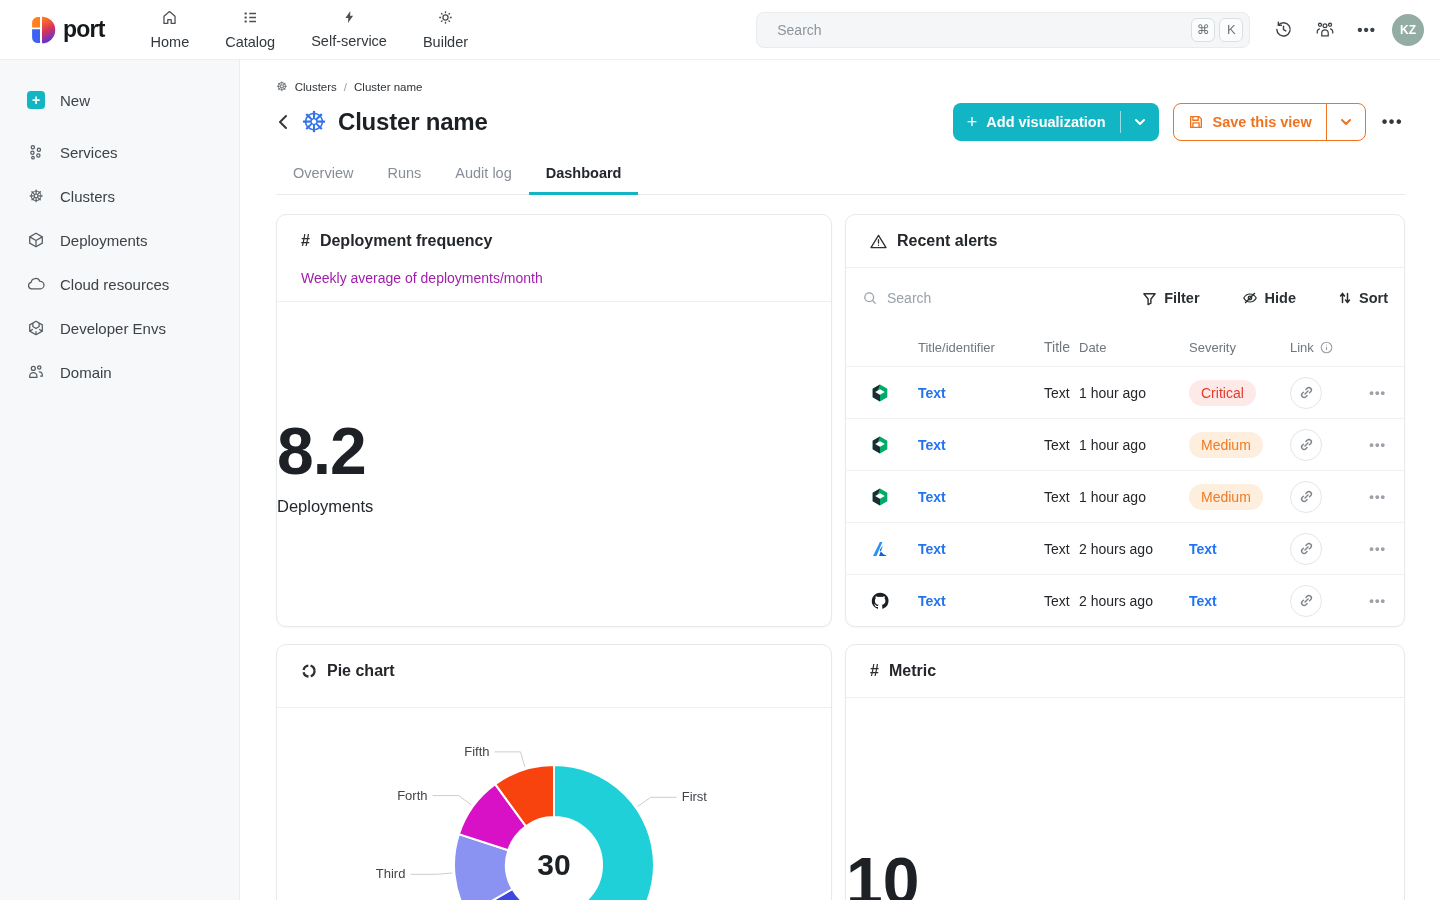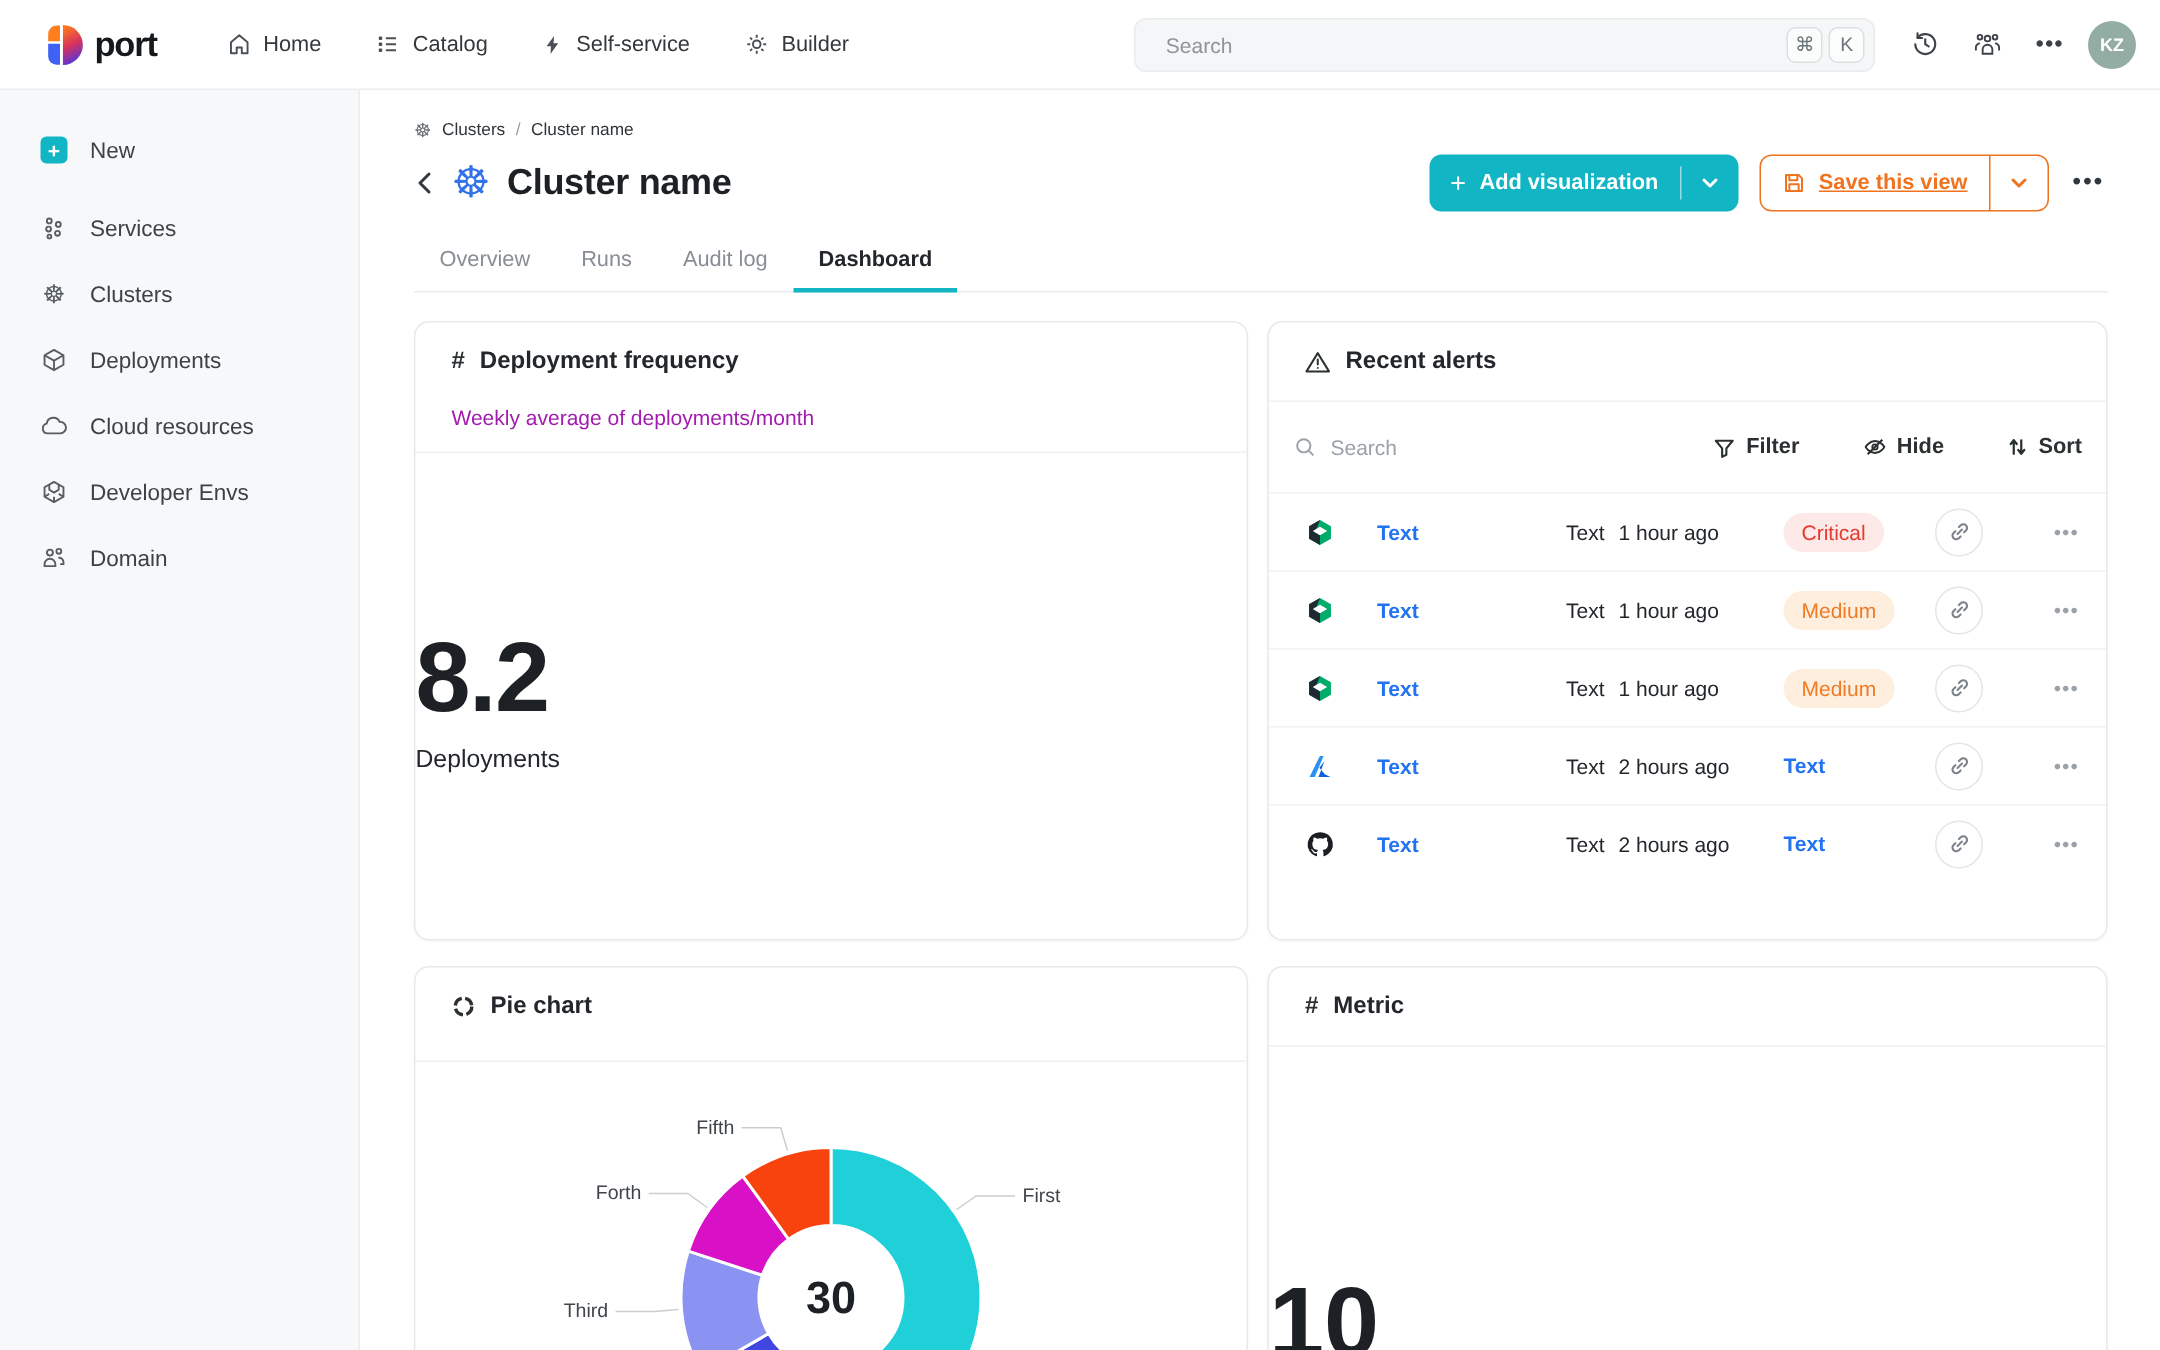--- a/index.html
+++ b/index.html
@@ -5,21 +5,21 @@
   * { margin:0; padding:0; box-sizing:border-box; }
   html,body { background:#fff; }
   body { font-family:"Liberation Sans", sans-serif; color:#23272b; }
   .app { position:relative; width:1440px; height:900px; overflow:hidden; background:#fff; }
 
   
   .navbar { height:60px; display:flex; align-items:center; padding:0 16px 0 30px; border-bottom:1px solid #eceef0; background:#fff; }
   .brand { display:flex; align-items:center; gap:7px; margin-right:46px; cursor:pointer; }
   .brand-text { font-size:23px; font-weight:700; letter-spacing:-0.8px; color:#15191c; }
   .nav-items { display:flex; gap:36px; }
-  .nav-item { display:flex; align-items:center; gap:8px; font-size:14.5px; color:#33383d; cursor:pointer; }
+  .nav-item { display:flex; align-items:center; gap:8px; font-size:14.5px; color:#33383d; cursor:pointer;flex-direction:column; }
   .nav-item .ic { display:flex; color:#4a5056; }
   .global-search { margin-left:auto; width:494px; height:36px; background:#f5f6f7; border:1px solid #e9ebec; border-radius:8px; display:flex; align-items:center; padding:0 6px 0 12px; gap:8px; }
   .global-search .ic { display:flex; color:#8d959c; }
   .global-search input { flex:1; border:none; outline:none; background:transparent; font-size:14px; font-family:inherit; color:#33383d; }
   .global-search input::placeholder { color:#8d959c; }
   .keys { display:flex; gap:4px; }
   .key { width:24px; height:24px; border:1px solid #dcdfe2; border-radius:6px; background:#fbfcfc; display:grid; place-items:center; font-size:13px; color:#6d757c; }
   .nav-right { display:flex; align-items:center; gap:22px; margin-left:24px; margin-right:16px; }
   .nav-right .nbtn { display:flex; color:#3c4248; cursor:pointer; }
   .dots-glyph { font-size:15px; font-weight:700; color:#3c4248; letter-spacing:1px; }
@@ -45,21 +45,21 @@
   .back-btn { display:flex; color:#33383d; cursor:pointer; padding:2px; }
   .k8s-big { font-size:29px; line-height:1; color:#3372e8; }
   .page-title { font-size:24px; font-weight:700; letter-spacing:-0.2px; color:#1d2125; }
   .actions { margin-left:auto; display:flex; align-items:center; gap:14px; }
   .btn-teal { display:flex; align-items:center; height:38px; background:#12b5c4; border-radius:8px; color:#fff; font-size:14.5px; font-weight:600; cursor:pointer; }
   .btn-teal .bmain { display:flex; align-items:center; gap:9px; padding:0 14px; }
   .btn-teal .plus { font-size:18px; font-weight:400; line-height:1; }
   .vsplit-w { width:1px; height:22px; background:rgba(255,255,255,.55); }
   .btn-teal .chev { padding:0 13px; display:flex; }
   .btn-orange { display:flex; align-items:center; height:38px; background:#fff; border:1px solid #f0731f; border-radius:8px; color:#f0731f; font-size:14.5px; font-weight:600; cursor:pointer; }
-  .btn-orange .bmain { display:flex; align-items:center; gap:9px; padding:0 14px;text-decoration:underline; }
+  .btn-orange .bmain { display:flex; align-items:center; gap:9px; padding:0 14px; }
   .vsplit-o { width:1px; align-self:stretch; background:#f0731f; }
   .btn-orange .chev { padding:0 13px; display:flex; }
   .page-more { font-size:16px; font-weight:700; color:#33383d; letter-spacing:1.5px; cursor:pointer; padding:4px 2px; }
 
   .tabs { display:flex; border-bottom:1px solid #e9eaec; margin-bottom:19px; }
   .tab { padding:10px 17px 13px; font-size:14.5px; color:#878e95; cursor:pointer; position:relative; }
   .tab.active { color:#23272b; font-weight:600; }
   .tab.active::after { content:""; position:absolute; left:0; right:0; bottom:-1px; height:3px; background:#12b5c4; }
 
   
@@ -375,20 +375,35 @@
                     </svg>
                   </span>Hide</span>
                 <span class="tool-btn">
      <span class="ic">
                     <svg width="14" height="14" viewBox="0 0 14 14" fill="none" stroke="currentColor" stroke-width="1.5" stroke-linecap="round" stroke-linejoin="round">
                       <path d="M4.5 2.5v9M4.5 2.5 2.5 5M4.5 2.5 6.5 5M9.5 11.5v-9M9.5 11.5 7.5 9M9.5 11.5 11.5 9"></path>
                     </svg>
                   </span>Sort</span>
               </div>
           </div>
+          <div class="t-grid t-head" id="alertHead">
+              <span></span>
+   <span class="hcell">Title/identifier</span>
+   <span class="hcell cell-clip" style="color:#6f767d">Title</span>
+   <span class="hcell">Date</span>
+   <span class="hcell">Severity</span>
+   <span class="hcell">Link<span class="info">
+                  <svg width="13" height="13" viewBox="0 0 14 14" fill="none" stroke="currentColor" stroke-width="1.2">
+                    <circle cx="7" cy="7" r="5.7"></circle>
+                    <path d="M7 6.3V10"></path>
+                    <circle cx="7" cy="4.3" r="0.55" fill="currentColor" stroke="none"></circle>
+                  </svg>
+                </span></span>
+   <span></span>
+            </div>
           <div id="alertRows">
               <div class="t-grid t-row">
     <span class="row-icon">
                   <svg width="20" height="20" viewBox="0 0 20 20">
                     <path d="M10 1.6 17.3 5.8v8.4L10 18.4 2.7 14.2V5.8z" fill="#00ac69"></path>
                     <path d="M10 1.6 2.7 5.8v8.4L10 18.4v-6.6L5.2 9v4.6" fill="#1f2a33"></path>
                     <path d="M10 11.8 5.2 9 10 6.2 14.8 9z" fill="#fff"></path>
                   </svg>
                 </span>
     <span class="cell-link">Text</span>

